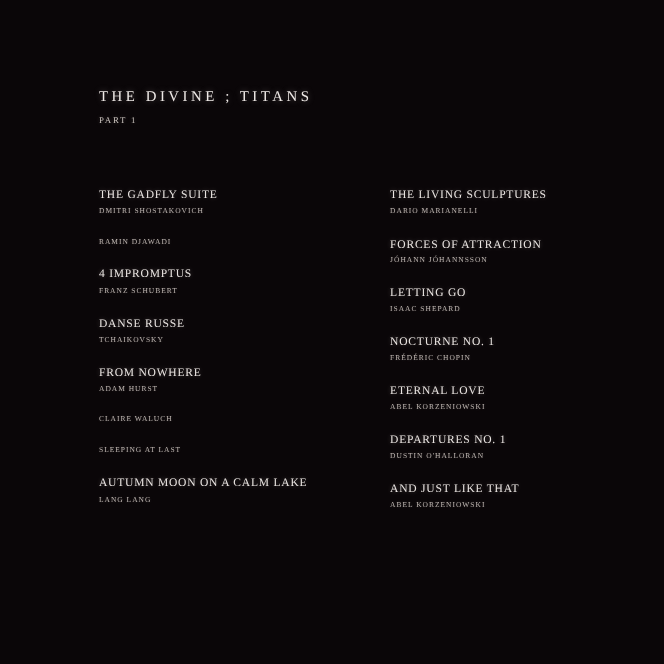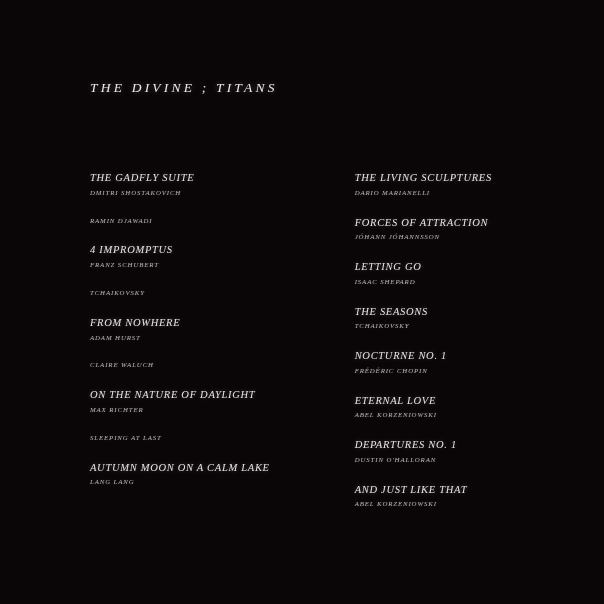--- a/index.html
+++ b/index.html
@@ -12,21 +12,20 @@
     background: #0a0608;
     font-family: "Liberation Serif", serif;
     color: #d8d4d2;
     overflow: hidden;
   }
   .page {
     position: relative;
     width: 536px;
     height: 604px;
     box-sizing: border-box;
-    font-style: italic;
   }
   .header {
     position: absolute;
     left: 90px;
     top: 80px;
   }
   .title {
     font-family: "Liberation Serif", serif;
     font-size: 13.5px;
     letter-spacing: 3.2px;
@@ -84,49 +83,47 @@
     text-shadow: 0 0 3px rgba(220,210,205,0.20);
   }
 </style>
 </head>
 <body>
 
 <div class="page">
 
   <div class="header">
     <div class="title">The Divine ; Titans</div>
+    <div class="subtitle">Part 1</div>
   </div>
 
   <div class="columns">
 
     <div class="col left">
       <div class="track">
         <div class="track-title">The Gadfly Suite</div>
         <div class="track-artist">Dmitri Shostakovich</div>
       </div>
       <div class="track">
         <div class="track-artist">Ramin Djawadi</div>
       </div>
       <div class="track">
         <div class="track-title">4 Impromptus</div>
         <div class="track-artist">Franz Schubert</div>
       </div>
       <div class="track">
+        <div class="track-title">Danse Russe</div>
         <div class="track-artist">Tchaikovsky</div>
       </div>
       <div class="track">
         <div class="track-title">From Nowhere</div>
         <div class="track-artist">Adam Hurst</div>
       </div>
       <div class="track">
         <div class="track-artist">Claire Waluch</div>
-      </div>
-      <div class="track">
-        <div class="track-title">On the Nature of Daylight</div>
-        <div class="track-artist">Max Richter</div>
       </div>
       <div class="track">
         <div class="track-artist">Sleeping at Last</div>
       </div>
       <div class="track">
         <div class="track-title">Autumn Moon on a Calm Lake</div>
         <div class="track-artist">Lang Lang</div>
       </div>
     </div>
 
@@ -137,24 +134,20 @@
       </div>
       <div class="track">
         <div class="track-title">Forces of Attraction</div>
         <div class="track-artist">Jóhann Jóhannsson</div>
       </div>
       <div class="track">
         <div class="track-title">Letting Go</div>
         <div class="track-artist">Isaac Shepard</div>
       </div>
       <div class="track">
-        <div class="track-title">The Seasons</div>
-        <div class="track-artist">Tchaikovsky</div>
-      </div>
-      <div class="track">
         <div class="track-title">Nocturne No. 1</div>
         <div class="track-artist">Frédéric Chopin</div>
       </div>
       <div class="track">
         <div class="track-title">Eternal Love</div>
         <div class="track-artist">Abel Korzeniowski</div>
       </div>
       <div class="track">
         <div class="track-title">Departures No. 1</div>
         <div class="track-artist">Dustin O'Halloran</div>

